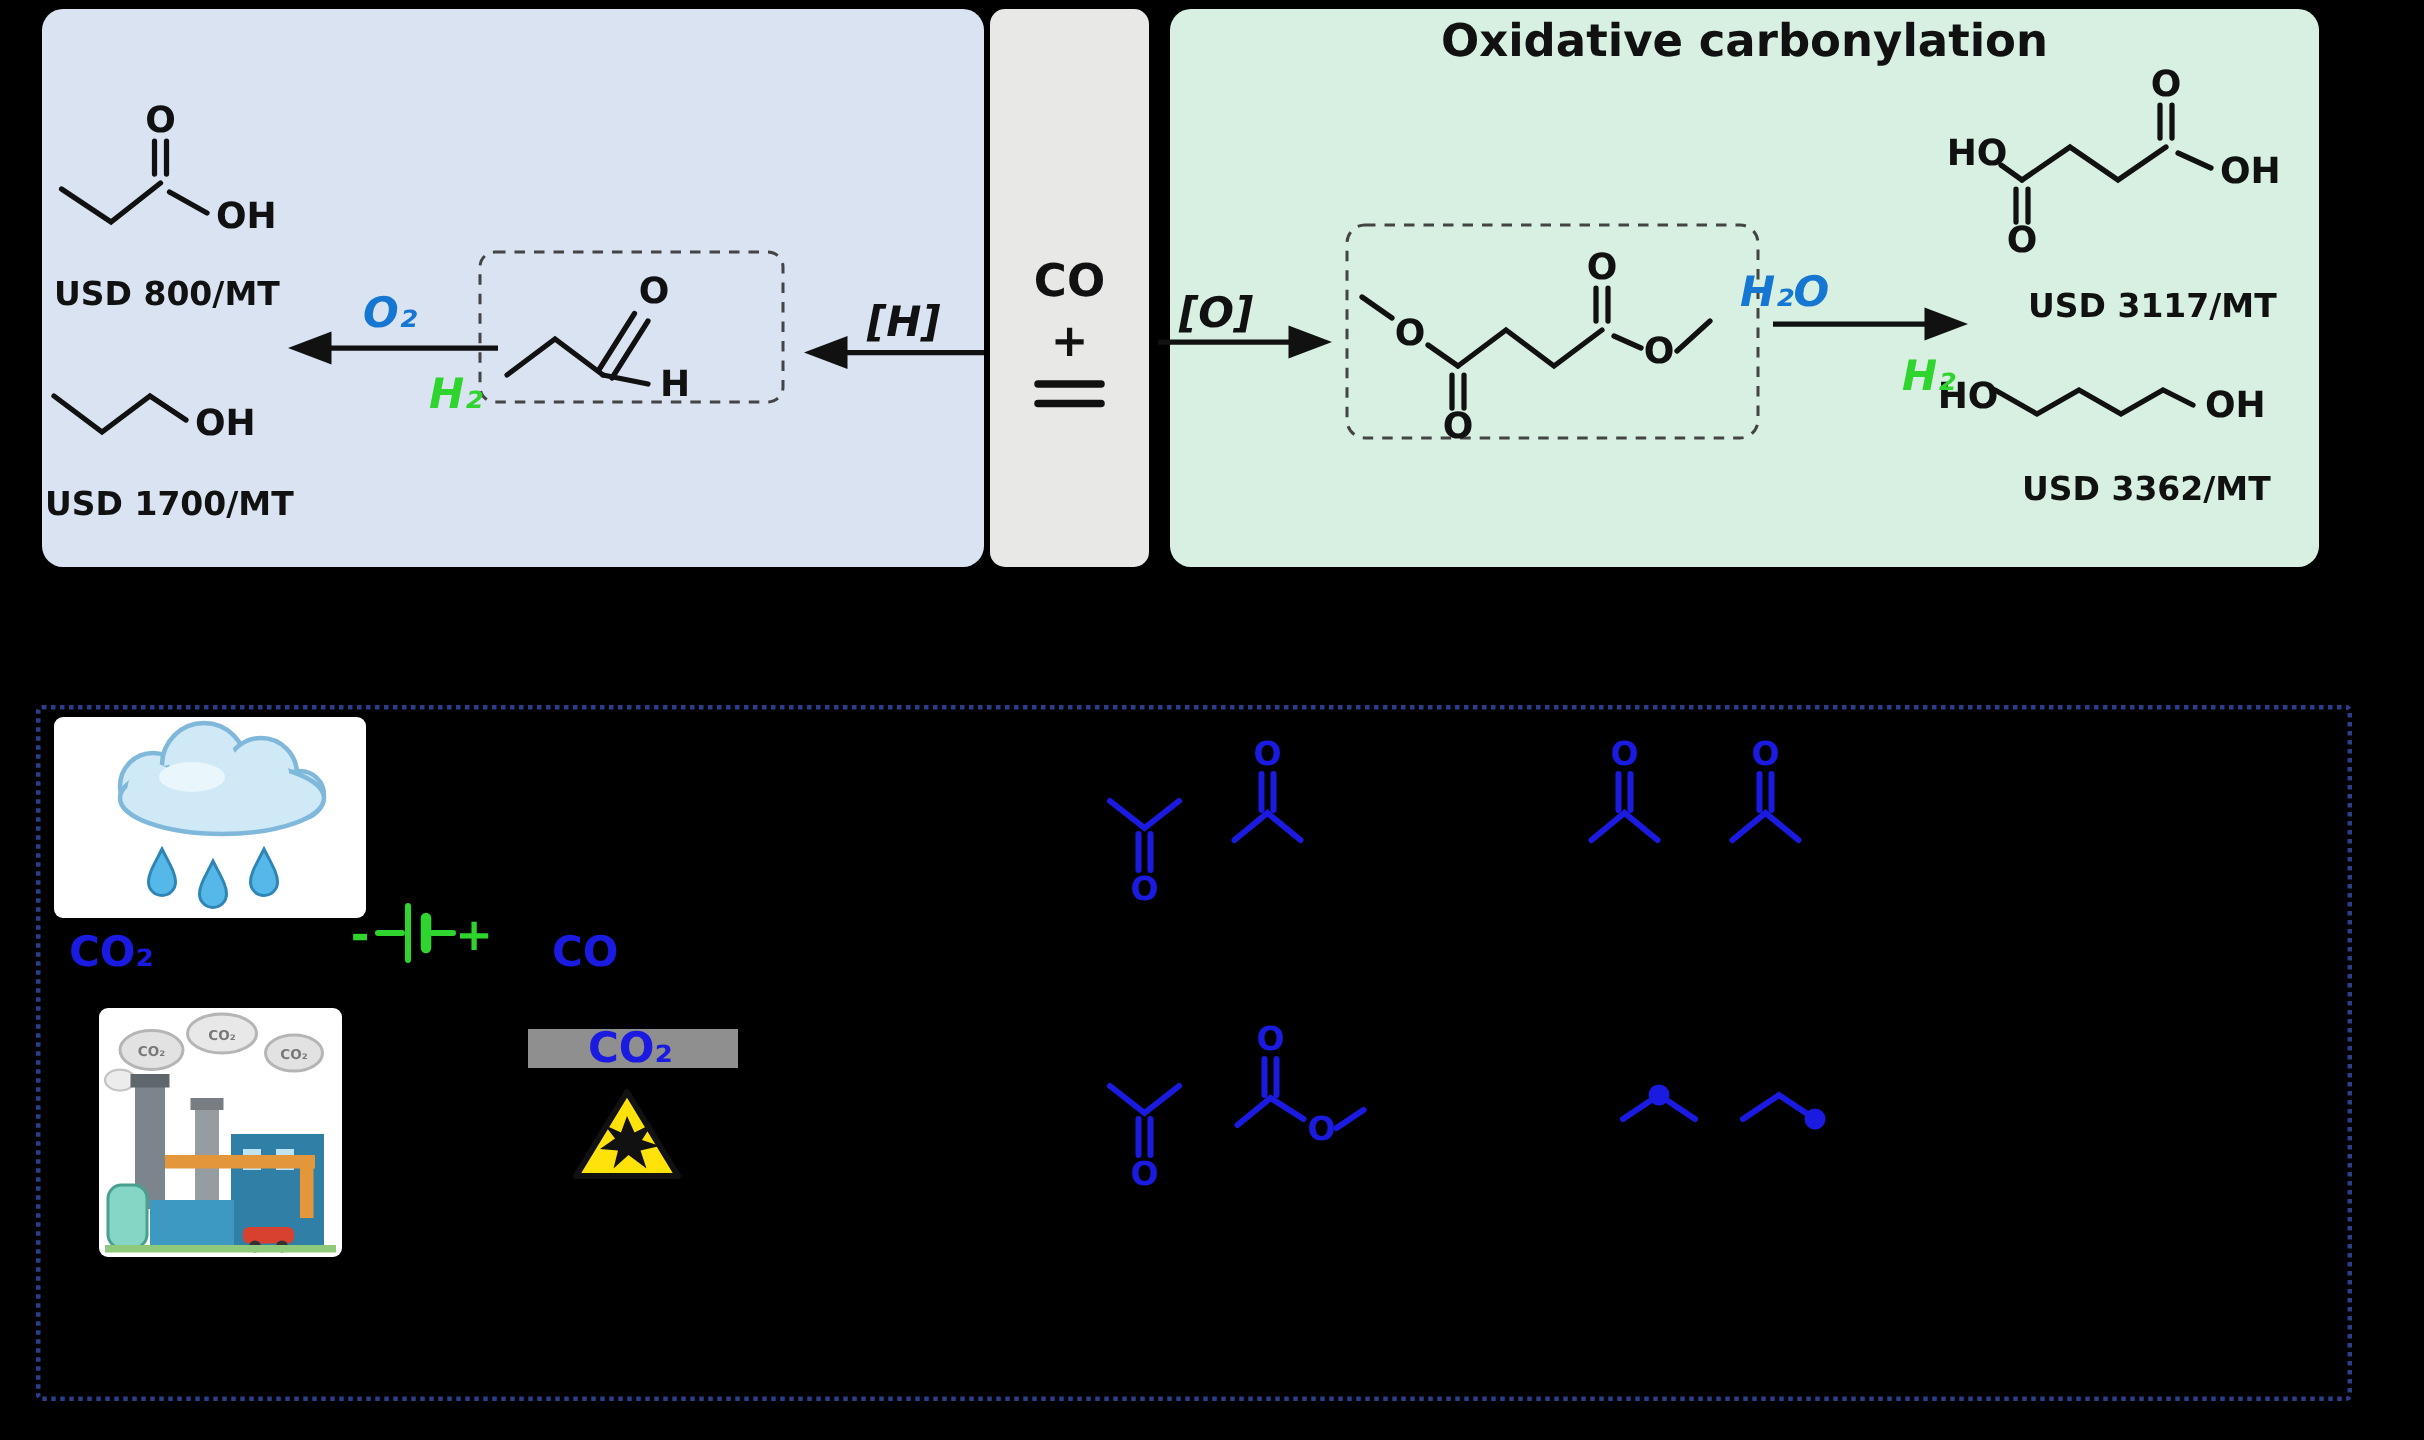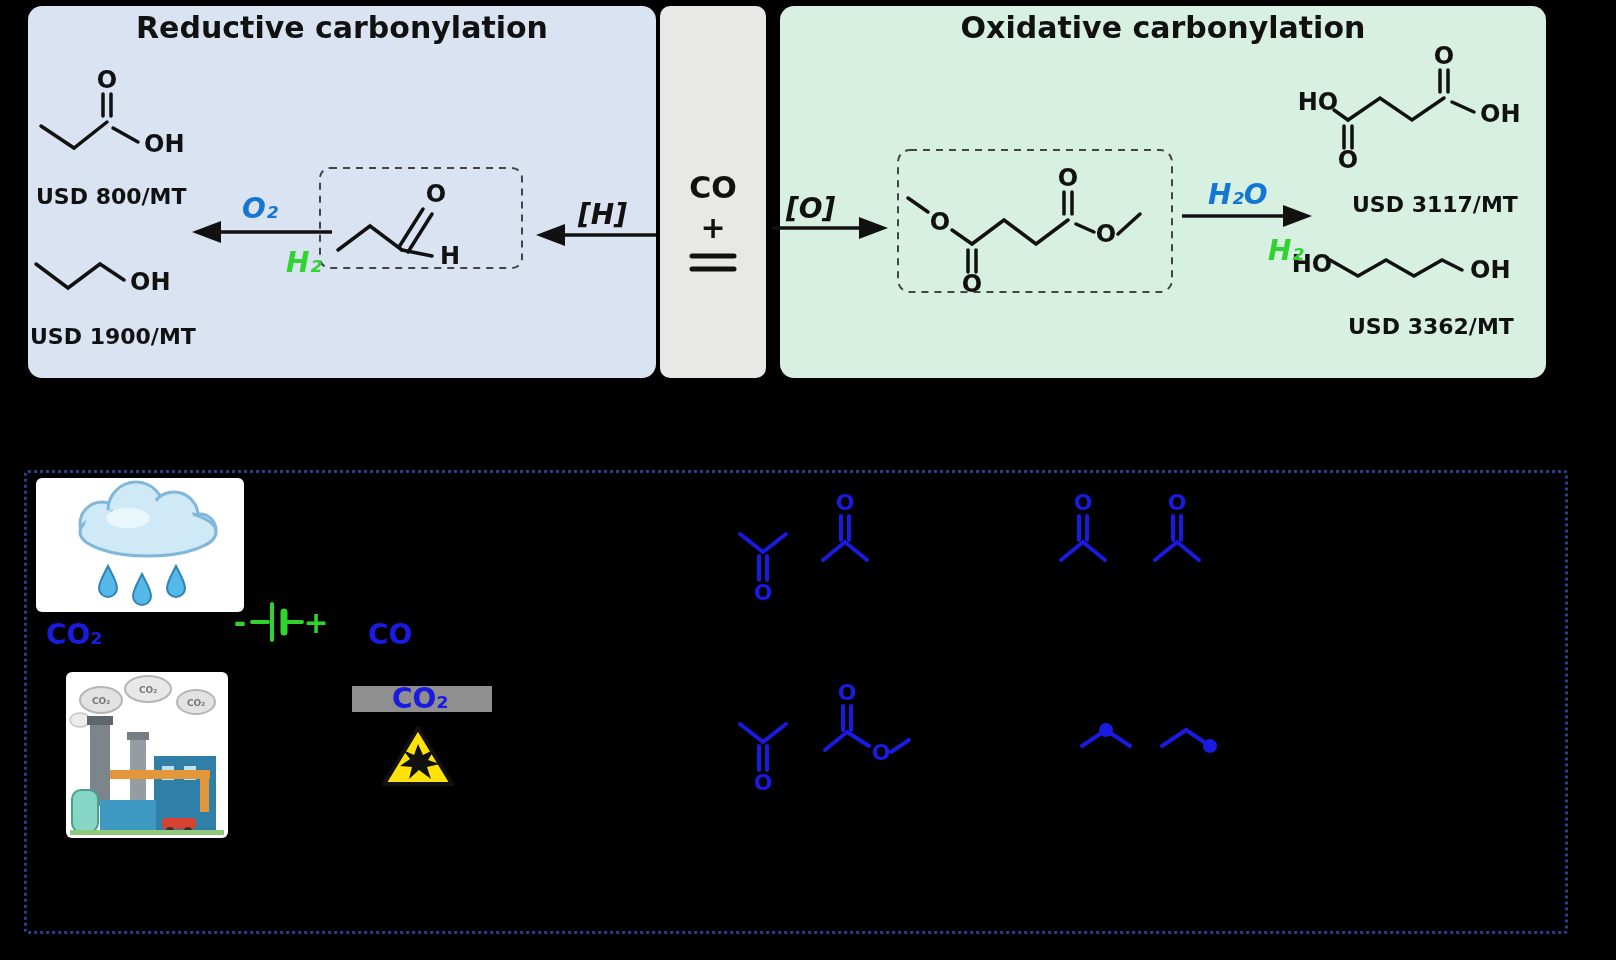--- a/index.html
+++ b/index.html
@@ -251,35 +251,34 @@
     <g>
       <path class="bbond" d="M1082,746 L1106,730 L1130,746"></path>
       <circle cx="1106" cy="730" r="7" fill="var(--deep-blue)"></circle>
     </g>
     <g>
       <path class="bbond" d="M1162,746 L1186,730 L1210,746"></path>
       <circle cx="1210" cy="746" r="7" fill="var(--deep-blue)"></circle>
     </g>
   </svg>
 
-  <div class="t title" style="left:28px;top:10px;width:628px">Reductive carbonylation</div>
   <div class="t title" style="left:780px;top:10px;width:766px">Oxidative carbonylation</div>
 
   <div class="t price" style="left:36px;top:184px">USD 800/MT</div>
-  <div class="t price" style="left:30px;top:324px">USD 1900/MT</div>
+  <div class="t price" style="left:30px;top:324px">USD 1700/MT</div>
 
   <div class="t rxn blue" style="left:242px;top:192px">O₂</div>
   <div class="t rxn green" style="left:246px;top:246px">H₂</div>
   <div class="t rxn" style="left:578px;top:198px">[H]</div>
 
   <div class="t title center106" style="left:660px;top:170px">CO</div>
   <div class="t title center106" style="left:660px;top:210px">+</div>
 
   <div class="t rxn" style="left:786px;top:192px">[O]</div>
-  <div class="t rxn blue" style="left:1208px;top:178px">H₂O</div>
+  <div class="t rxn blue" style="left:1160px;top:178px">H₂O</div>
   <div class="t rxn green" style="left:1228px;top:234px">H₂</div>
 
   <div class="t price" style="left:1352px;top:192px">USD 3117/MT</div>
   <div class="t price" style="left:1348px;top:314px">USD 3362/MT</div>
 
   <div class="t deepblue" style="left:46px;top:618px;font-size:28px">CO₂</div>
   <div class="t deepblue" style="left:368px;top:618px;font-size:28px">CO</div>
   <div class="t deepblue" style="left:392px;top:682px;font-size:28px">CO₂</div>
 
 </div>

